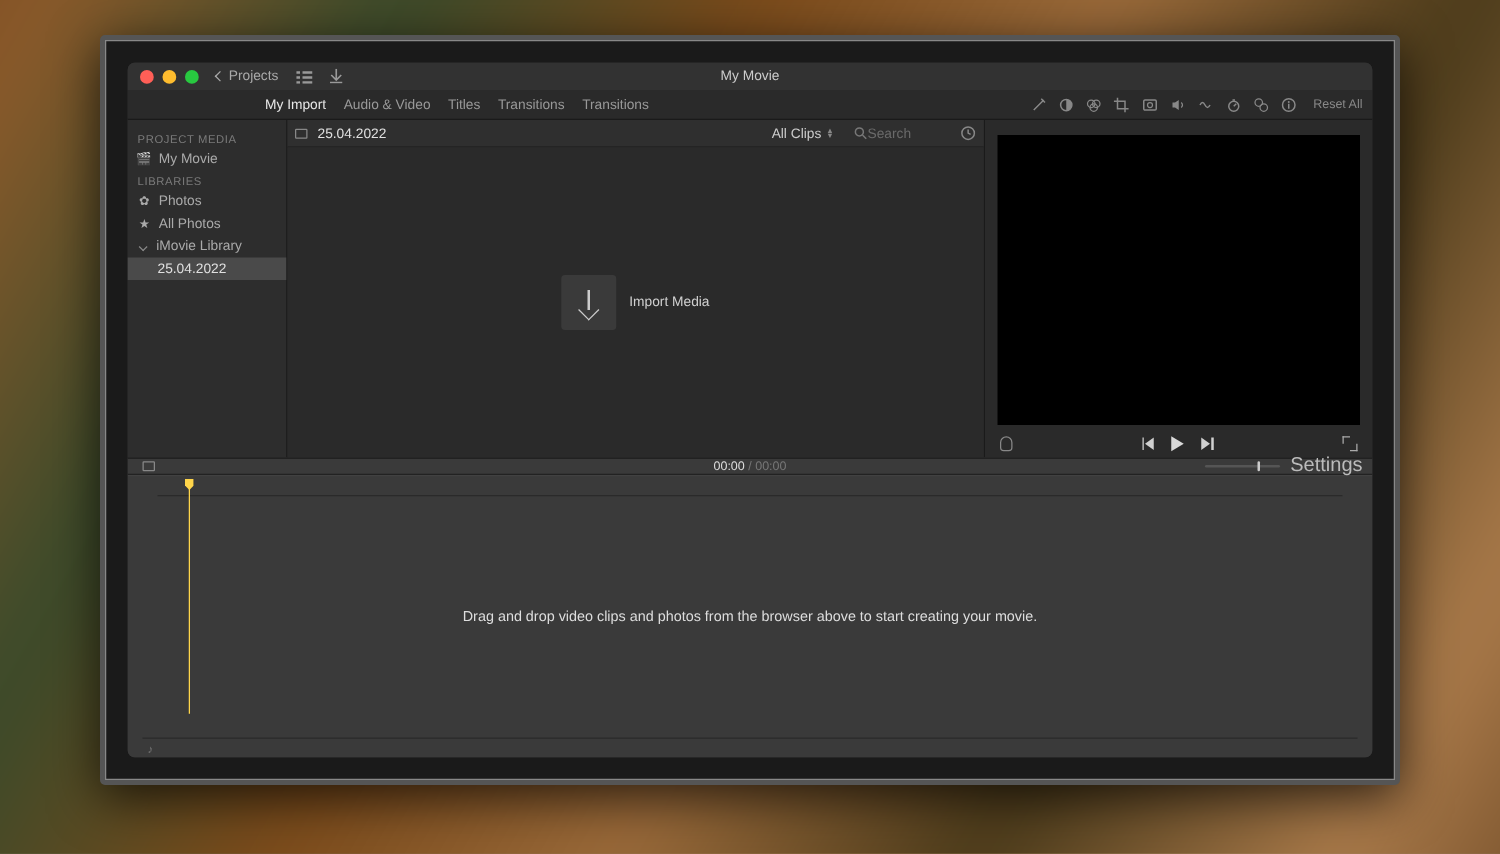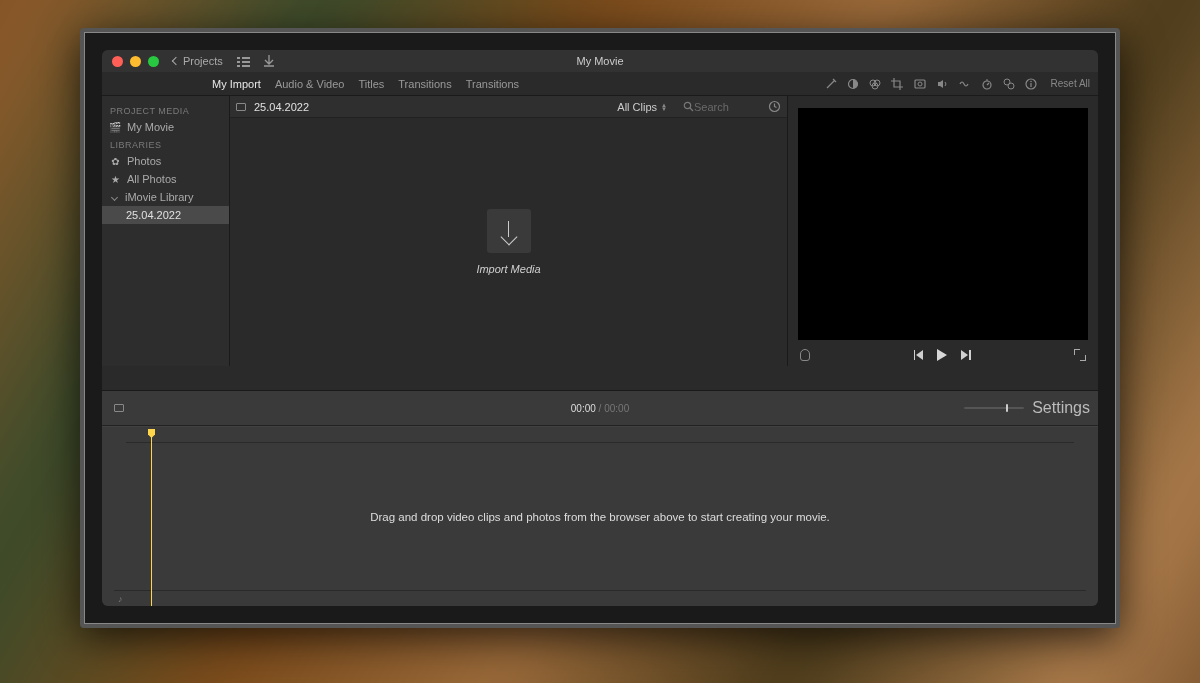--- a/index.html
+++ b/index.html
@@ -120,23 +120,22 @@
 .browser-bar .spacer { flex: 1; }
 .clips-sel { display:flex; align-items:center; gap:4px; color:#ccc;}
 .updn { display:inline-flex; flex-direction:column; line-height:4px; font-size:6px; color:#888;}
 .search-wrap { display:flex; align-items:center; gap:0; color:#6a6a6a; margin-left:8px;}
 .search-input { background: transparent; border: none; color: #ccc; font-size: 11px; width: 60px;}
 .search-input::placeholder { color: #6a6a6a; }
 .filmstrip-icon { width:10px; height:8px; border:1px solid #888; border-radius:1px;}
 
 .browser-body {
   flex:1; display:flex; align-items:center; justify-content:center;
-  flex-direction: column; gap: 10px;
+  flex-direction: row; gap: 10px;
   background: #2a2a2a;
-  font-style: italic;
 }
 .import-box {
   width: 44px; height: 44px; background: #3a3a3a; border-radius: 3px;
   display:flex; align-items:center; justify-content:center;
 }
 .arrowdown {
   width: 16px; height: 20px; position: relative;
 }
 .arrowdown::before { content:''; position:absolute; left:7px; top:0; width:1.5px; height:16px; background:#ccc;}
 .arrowdown::after { content:''; position:absolute; left:2px; top:10px; width:11px; height:11px; border-right:1.5px solid #ccc; border-bottom:1.5px solid #ccc; transform: rotate(45deg);}
@@ -156,24 +155,23 @@
 .prev .bar, .next .bar { width:1.5px; height:10px; background:#d0d0d0;}
 .tri-l { width:0;height:0; border-right:7px solid #d0d0d0; border-top:5px solid transparent; border-bottom:5px solid transparent;}
 .tri-r { width:0;height:0; border-left:7px solid #d0d0d0; border-top:5px solid transparent; border-bottom:5px solid transparent;}
 .expand { width:12px; height:12px; position:relative; }
 .expand::before, .expand::after { content:''; position:absolute; width:5px; height:5px; border:1.2px solid #aaa;}
 .expand::before { top:0; left:0; border-right:none; border-bottom:none;}
 .expand::after { bottom:0; right:0; border-left:none; border-top:none;}
 
 
 .tl-header {
-  height: 36px; background:#3a3a3a; display:flex; align-items:center;
+  height: 14px; background:#3a3a3a; display:flex; align-items:center;
   border-top:1px solid #1a1a1a; border-bottom:1px solid #222;
   position: relative;
-  margin-top: 24px;
 }
 .tl-center { position:absolute; left:0; right:0; text-align:center; font-size:10px;}
 .tl-center .cur { color:#ddd; }
 .tl-center .dur { color:#777; }
 .tl-right { position:absolute; right:8px; display:flex; align-items:center; gap:8px;}
 .zoom-track { width:60px; height:2px; background:#555; position:relative; border-radius:1px;}
 .zoom-track::after { content:''; position:absolute; left:42px; top:-3px; width:2px; height:8px; background:#ccc; border-radius:1px;}
 .settings { font-size:16px; color:#bbb;}
 .tl-left-icon { margin-left:12px; width:10px; height:8px; border:1px solid #888; border-radius:1px;}
 

